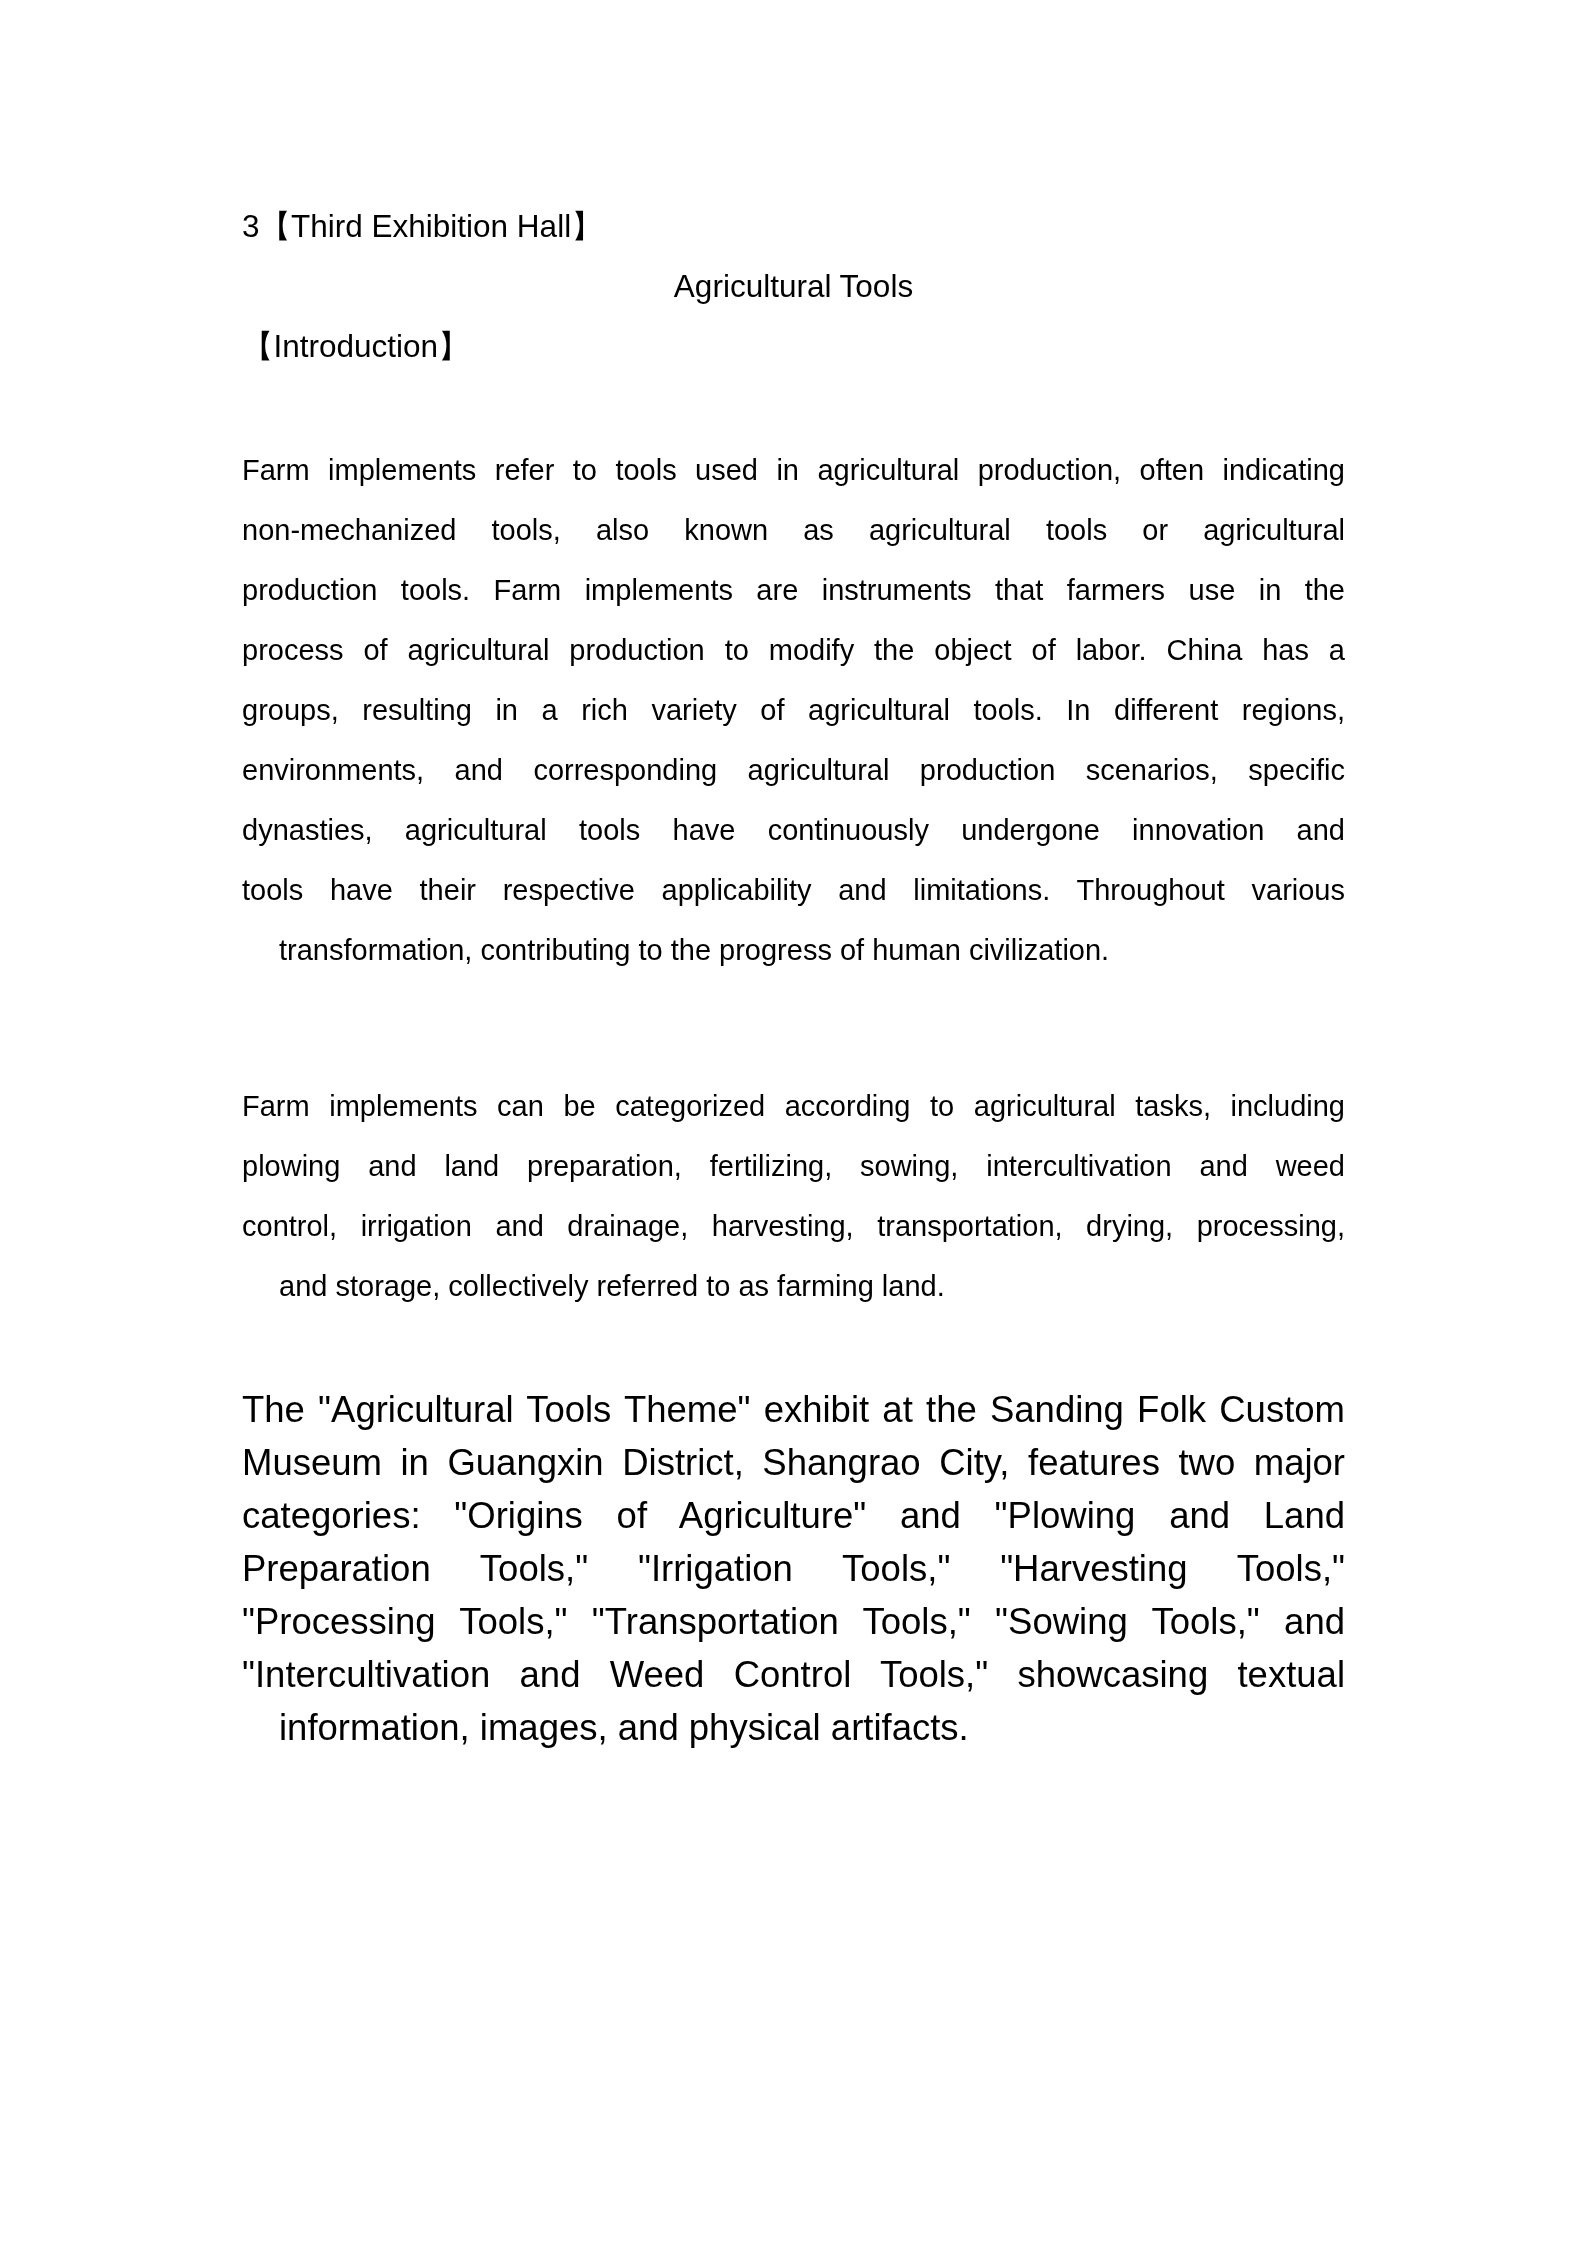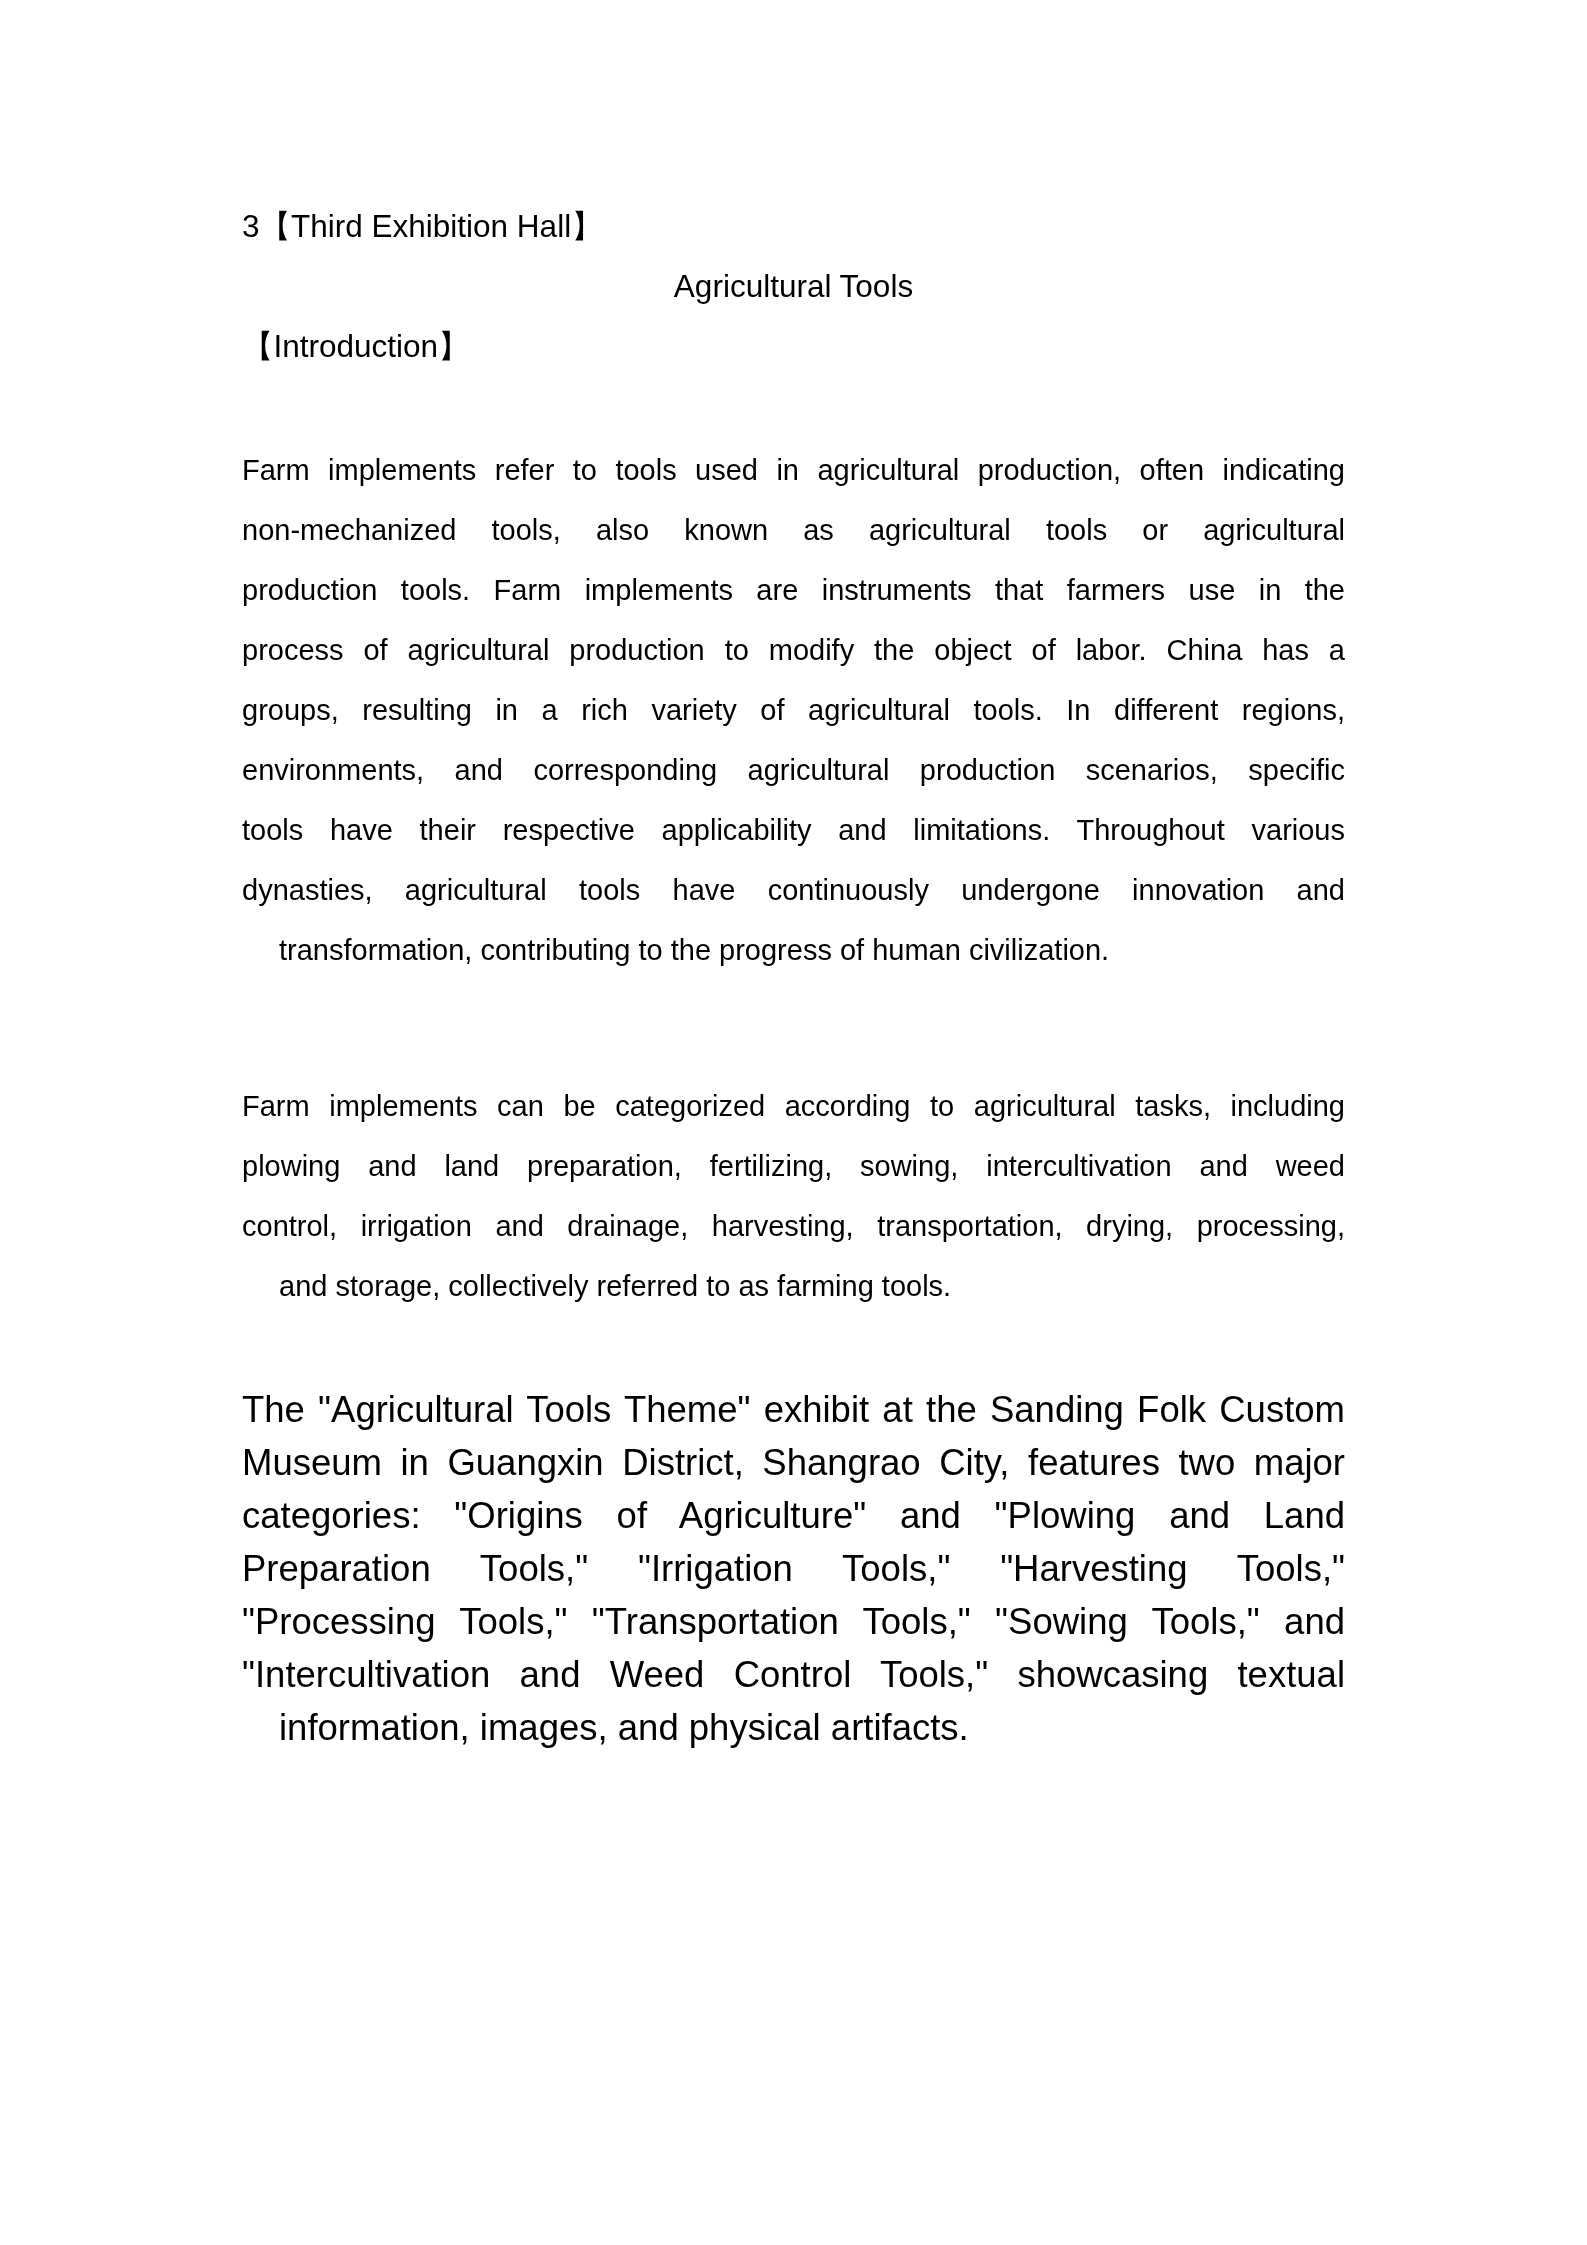--- a/index.html
+++ b/index.html
@@ -65,32 +65,32 @@
 
     <div class="spacer-a"></div>
 
     <div class="para body-para">
         <div class="jline">Farm implements refer to tools used in agricultural production, often indicating</div>
         <div class="jline">non-mechanized tools, also known as agricultural tools or agricultural</div>
         <div class="jline">production tools. Farm implements are instruments that farmers use in the</div>
         <div class="jline">process of agricultural production to modify the object of labor. China has a</div>
         <div class="jline">groups, resulting in a rich variety of agricultural tools. In different regions,</div>
         <div class="jline">environments, and corresponding agricultural production scenarios, specific</div>
+        <div class="jline">dynasties, agricultural tools have continuously undergone innovation and</div>
         <div class="jline">tools have their respective applicability and limitations. Throughout various</div>
-        <div class="jline">dynasties, agricultural tools have continuously undergone innovation and</div>
         <div class="jline last">transformation, contributing to the progress of human civilization.</div>
       </div>
 
     <div class="spacer-b"></div>
 
     <div class="para body-para">
         <div class="jline">Farm implements can be categorized according to agricultural tasks, including</div>
         <div class="jline">plowing and land preparation, fertilizing, sowing, intercultivation and weed</div>
         <div class="jline">control, irrigation and drainage, harvesting, transportation, drying, processing,</div>
-        <div class="jline last">and storage, collectively referred to as farming tools.</div>
+        <div class="jline last">and storage, collectively referred to as farming land.</div>
       </div>
 
     <div class="spacer-c"></div>
 
     <div class="para large-para">
         <div class="jline">The "Agricultural Tools Theme" exhibit at the Sanding Folk Custom</div>
         <div class="jline">Museum in Guangxin District, Shangrao City, features two major</div>
         <div class="jline">categories: "Origins of Agriculture" and "Plowing and Land</div>
         <div class="jline">Preparation Tools," "Irrigation Tools," "Harvesting Tools,"</div>
         <div class="jline">"Processing Tools," "Transportation Tools," "Sowing Tools," and</div>

